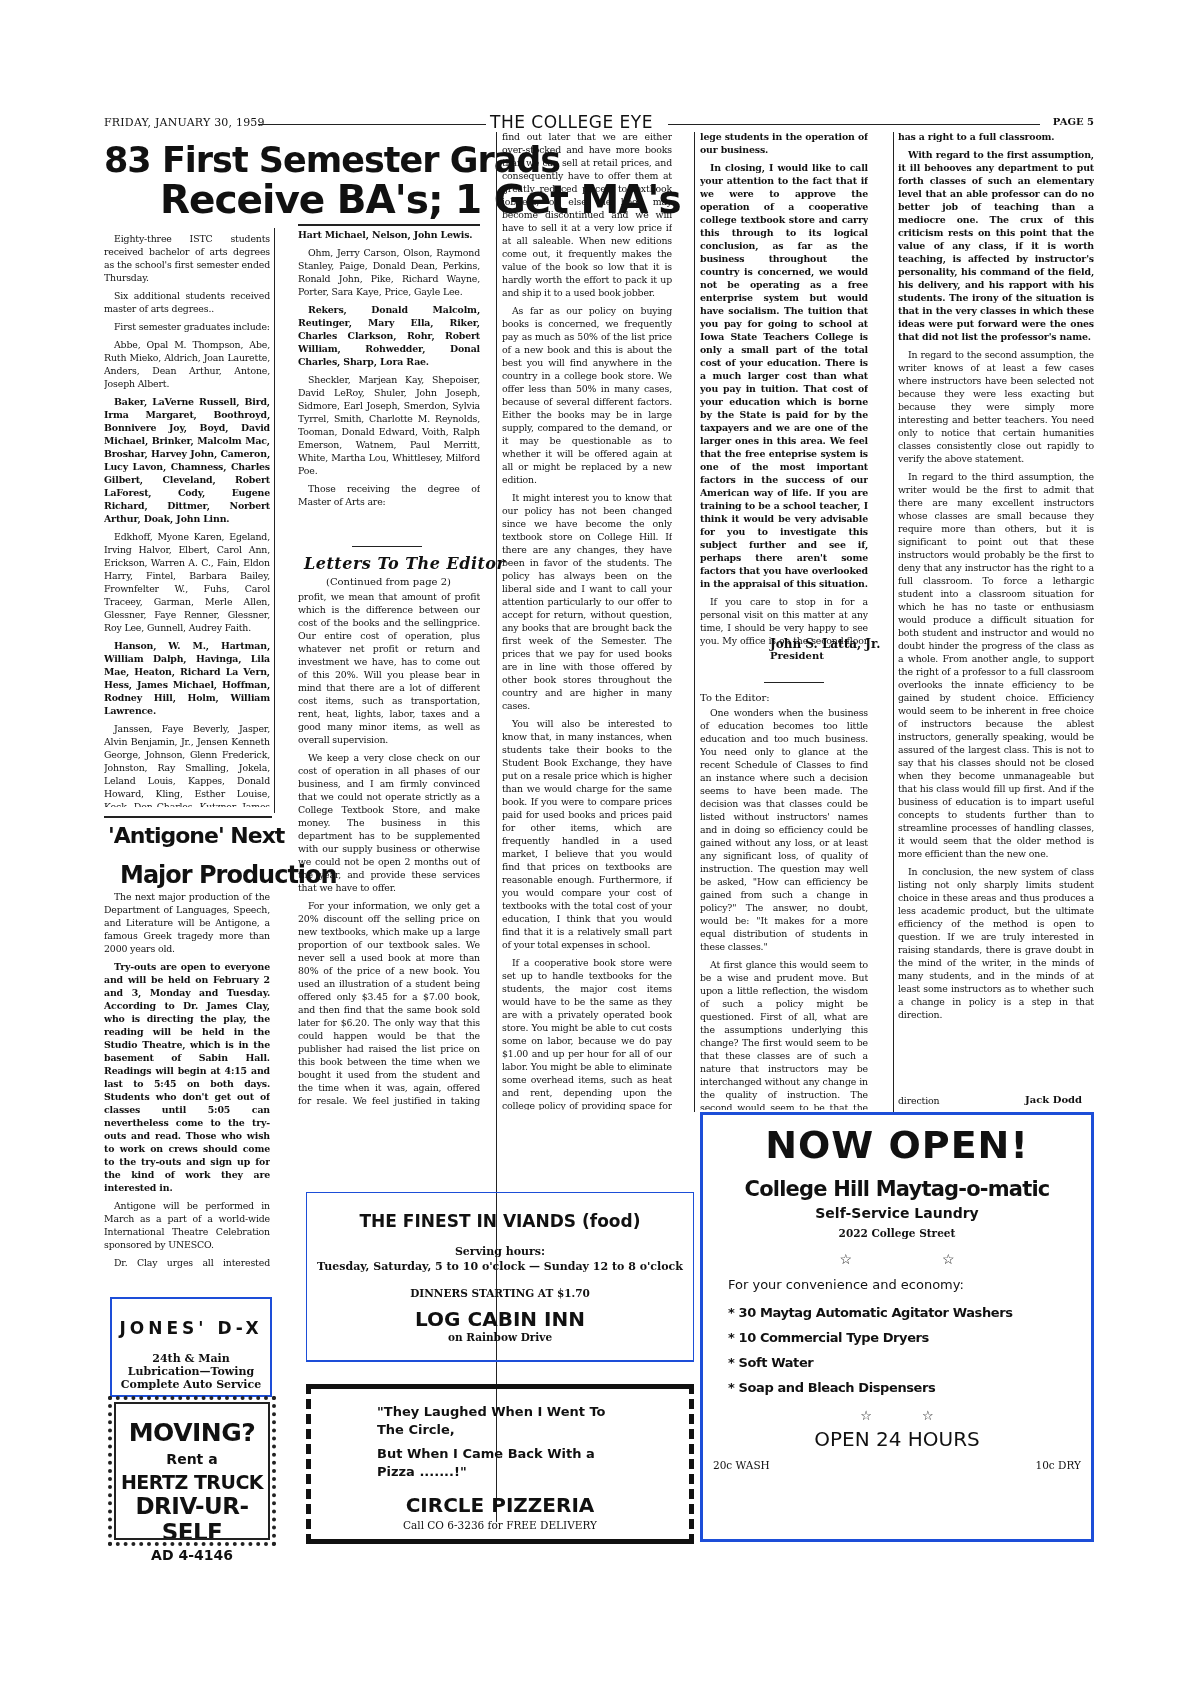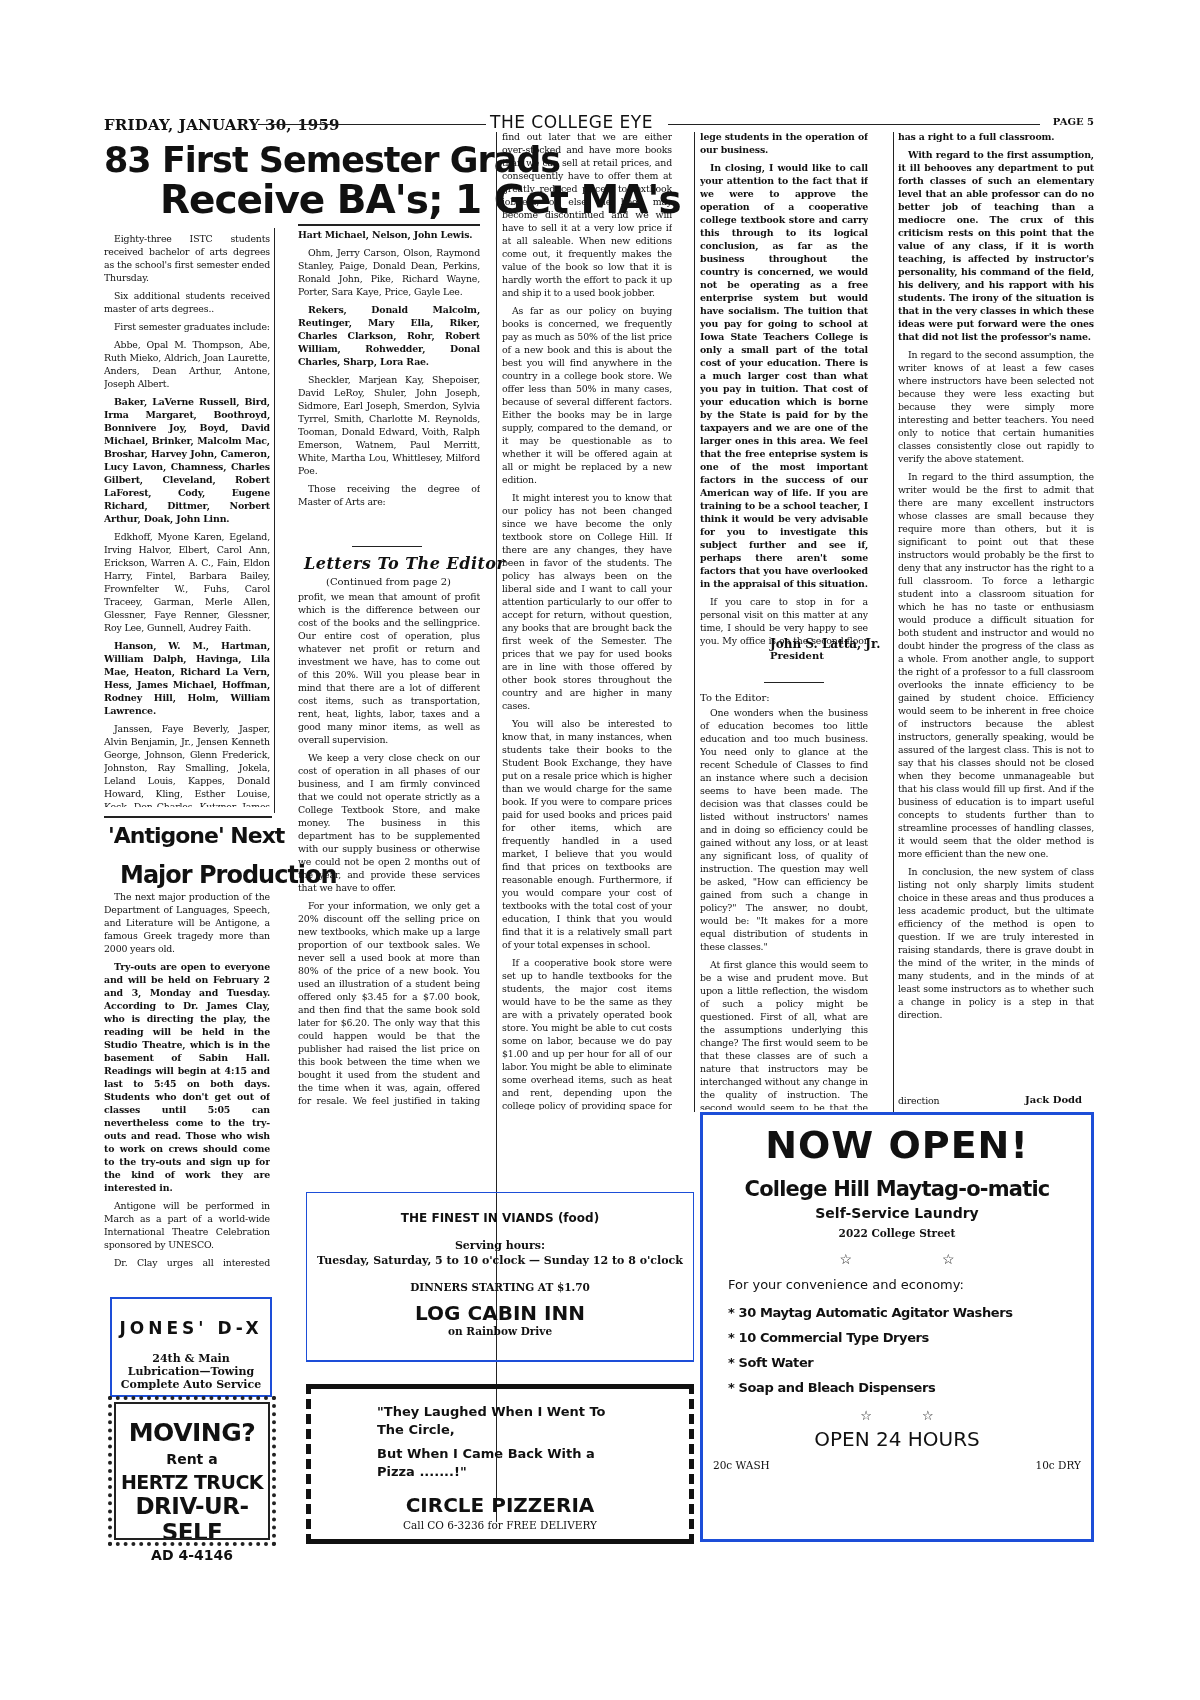--- a/index.html
+++ b/index.html
@@ -6,21 +6,21 @@
   html, body { width: 1200px; height: 1700px; background: #ffffff; overflow: hidden; }
   body { position: relative; font-family: "DejaVu Serif", serif; color: #111; }
   .abs { position: absolute; }
   .body-text { font-family: "DejaVu Serif", serif; font-size: 9.4px; line-height: 13px; text-align: justify; letter-spacing: -0.15px; }
   .body-text p { text-indent: 10px; margin-bottom: 5px; }
   .body-text p.noindent { text-indent: 0; }
   .bold { font-weight: bold; }
   .sans-head { font-family: "DejaVu Sans", sans-serif; font-weight: bold; letter-spacing: -1px; }
   .rule-v { position: absolute; width: 1px; background: #222; }
   .rule-h { position: absolute; height: 1px; background: #222; }
-  .header-date { left: 104px; top: 116px; font-family: "DejaVu Serif", serif; font-weight: bold; font-size: 15px; letter-spacing: 0.2px; }
+  .header-date { left: 104px; top: 116px; font-family: "DejaVu Serif", serif; font-weight: normal; font-size: 11px; letter-spacing: 0.2px; }
   .header-title { left: 490px; top: 112px; font-family: "DejaVu Sans", sans-serif; font-size: 17px; letter-spacing: 0.5px; }
   .header-page { right: 106px; top: 116px; font-family: "DejaVu Serif", serif; font-weight: bold; font-size: 10px; }
   .headline1 { left: 104px; top: 140px; font-size: 35px; line-height: 40px; }
   .headline2 { left: 160px; top: 178px; font-size: 39px; line-height: 44px; }
   .ad-box { position: absolute; border: 2px solid #1d4ed8; text-align: center; }
   .ad-sans { font-family: "DejaVu Sans", sans-serif; font-weight: bold; }
   .ad-serif { font-family: "DejaVu Serif", serif; font-weight: bold; }
   .hatch { border: 4px dotted #222; outline: 2px solid #222; outline-offset: -8px; }
   .script-head { font-family: "DejaVu Serif", serif; font-style: italic; font-weight: bold; font-size: 16px; letter-spacing: 0.5px; }
 </style>
@@ -126,21 +126,21 @@
   <p class="noindent bold">has a right to a full classroom.</p>
   <p class="bold">With regard to the first assumption, it ill behooves any department to put forth classes of such an elementary level that an able professor can do no better job of teaching than a mediocre one. The crux of this criticism rests on this point that the value of any class, if it is worth teaching, is affected by instructor's personality, his command of the field, his delivery, and his rapport with his students. The irony of the situation is that in the very classes in which these ideas were put forward were the ones that did not list the professor's name.</p>
   <p>In regard to the second assumption, the writer knows of at least a few cases where instructors have been selected not because they were less exacting but because they were simply more interesting and better teachers. You need only to notice that certain humanities classes consistently close out rapidly to verify the above statement.</p>
   <p>In regard to the third assumption, the writer would be the first to admit that there are many excellent instructors whose classes are small because they require more than others, but it is significant to point out that these instructors would probably be the first to deny that any instructor has the right to a full classroom. To force a lethargic student into a classroom situation for which he has no taste or enthusiasm would produce a difficult situation for both student and instructor and would no doubt hinder the progress of the class as a whole. From another angle, to support the right of a professor to a full classroom overlooks the innate efficiency to be gained by student choice. Efficiency would seem to be inherent in free choice of instructors because the ablest instructors, generally speaking, would be assured of the largest class. This is not to say that his classes should not be closed when they become unmanageable but that his class would fill up first. And if the business of education is to impart useful concepts to students further than to streamline processes of handling classes, it would seem that the older method is more efficient than the new one.</p>
   <p>In conclusion, the new system of class listing not only sharply limits student choice in these areas and thus produces a less academic product, but the ultimate efficiency of the method is open to question. If we are truly interested in raising standards, there is grave doubt in the mind of the writer, in the minds of many students, and in the minds of at least some instructors as to whether such a change in policy is a step in that direction.</p>
 </div>
 <div class="abs body-text" style="left:898px; top:1094px;">direction</div>
 <div class="abs bold" style="left:1025px; top:1094px; font-size:10px;">Jack Dodd</div>
 
 <div class="ad-box" style="left:306px; top:1192px; width:388px; height:170px; border-width:1px 1px 2px 1px; padding-top:18px;">
-  <div class="ad-sans" style="font-size:12px;">THE FINEST IN VIANDS (food)</div>
+  <div class="ad-sans" style="font-size:17px;">THE FINEST IN VIANDS (food)</div>
   <div class="ad-serif" style="font-size:11px; margin-top:14px;">Serving hours:</div>
   <div class="ad-serif" style="font-size:11px; margin-top:2px; white-space:nowrap;">Tuesday, Saturday, 5 to 10 o'clock — Sunday 12 to 8 o'clock</div>
   <div class="ad-serif" style="font-size:10.5px; margin-top:14px;">DINNERS STARTING AT $1.70</div>
   <div class="ad-sans" style="font-size:20px; margin-top:8px;">LOG CABIN INN</div>
   <div class="ad-serif" style="font-size:10.5px;">on Rainbow Drive</div>
 </div>
 
 <div class="abs" style="left:306px; top:1384px; width:388px; height:160px; border-top:5px solid #111; border-bottom:5px solid #111; border-left:5px dashed #111; border-right:5px dashed #111;">
   <div class="ad-sans" style="position:absolute; left:66px; top:14px; width:240px; font-size:13px; line-height:18px;">"They Laughed When I Went To The Circle,</div>
   <div class="ad-sans" style="position:absolute; left:66px; top:56px; width:240px; font-size:13px; line-height:18px;">But When I Came Back With a Pizza .......!"</div>

